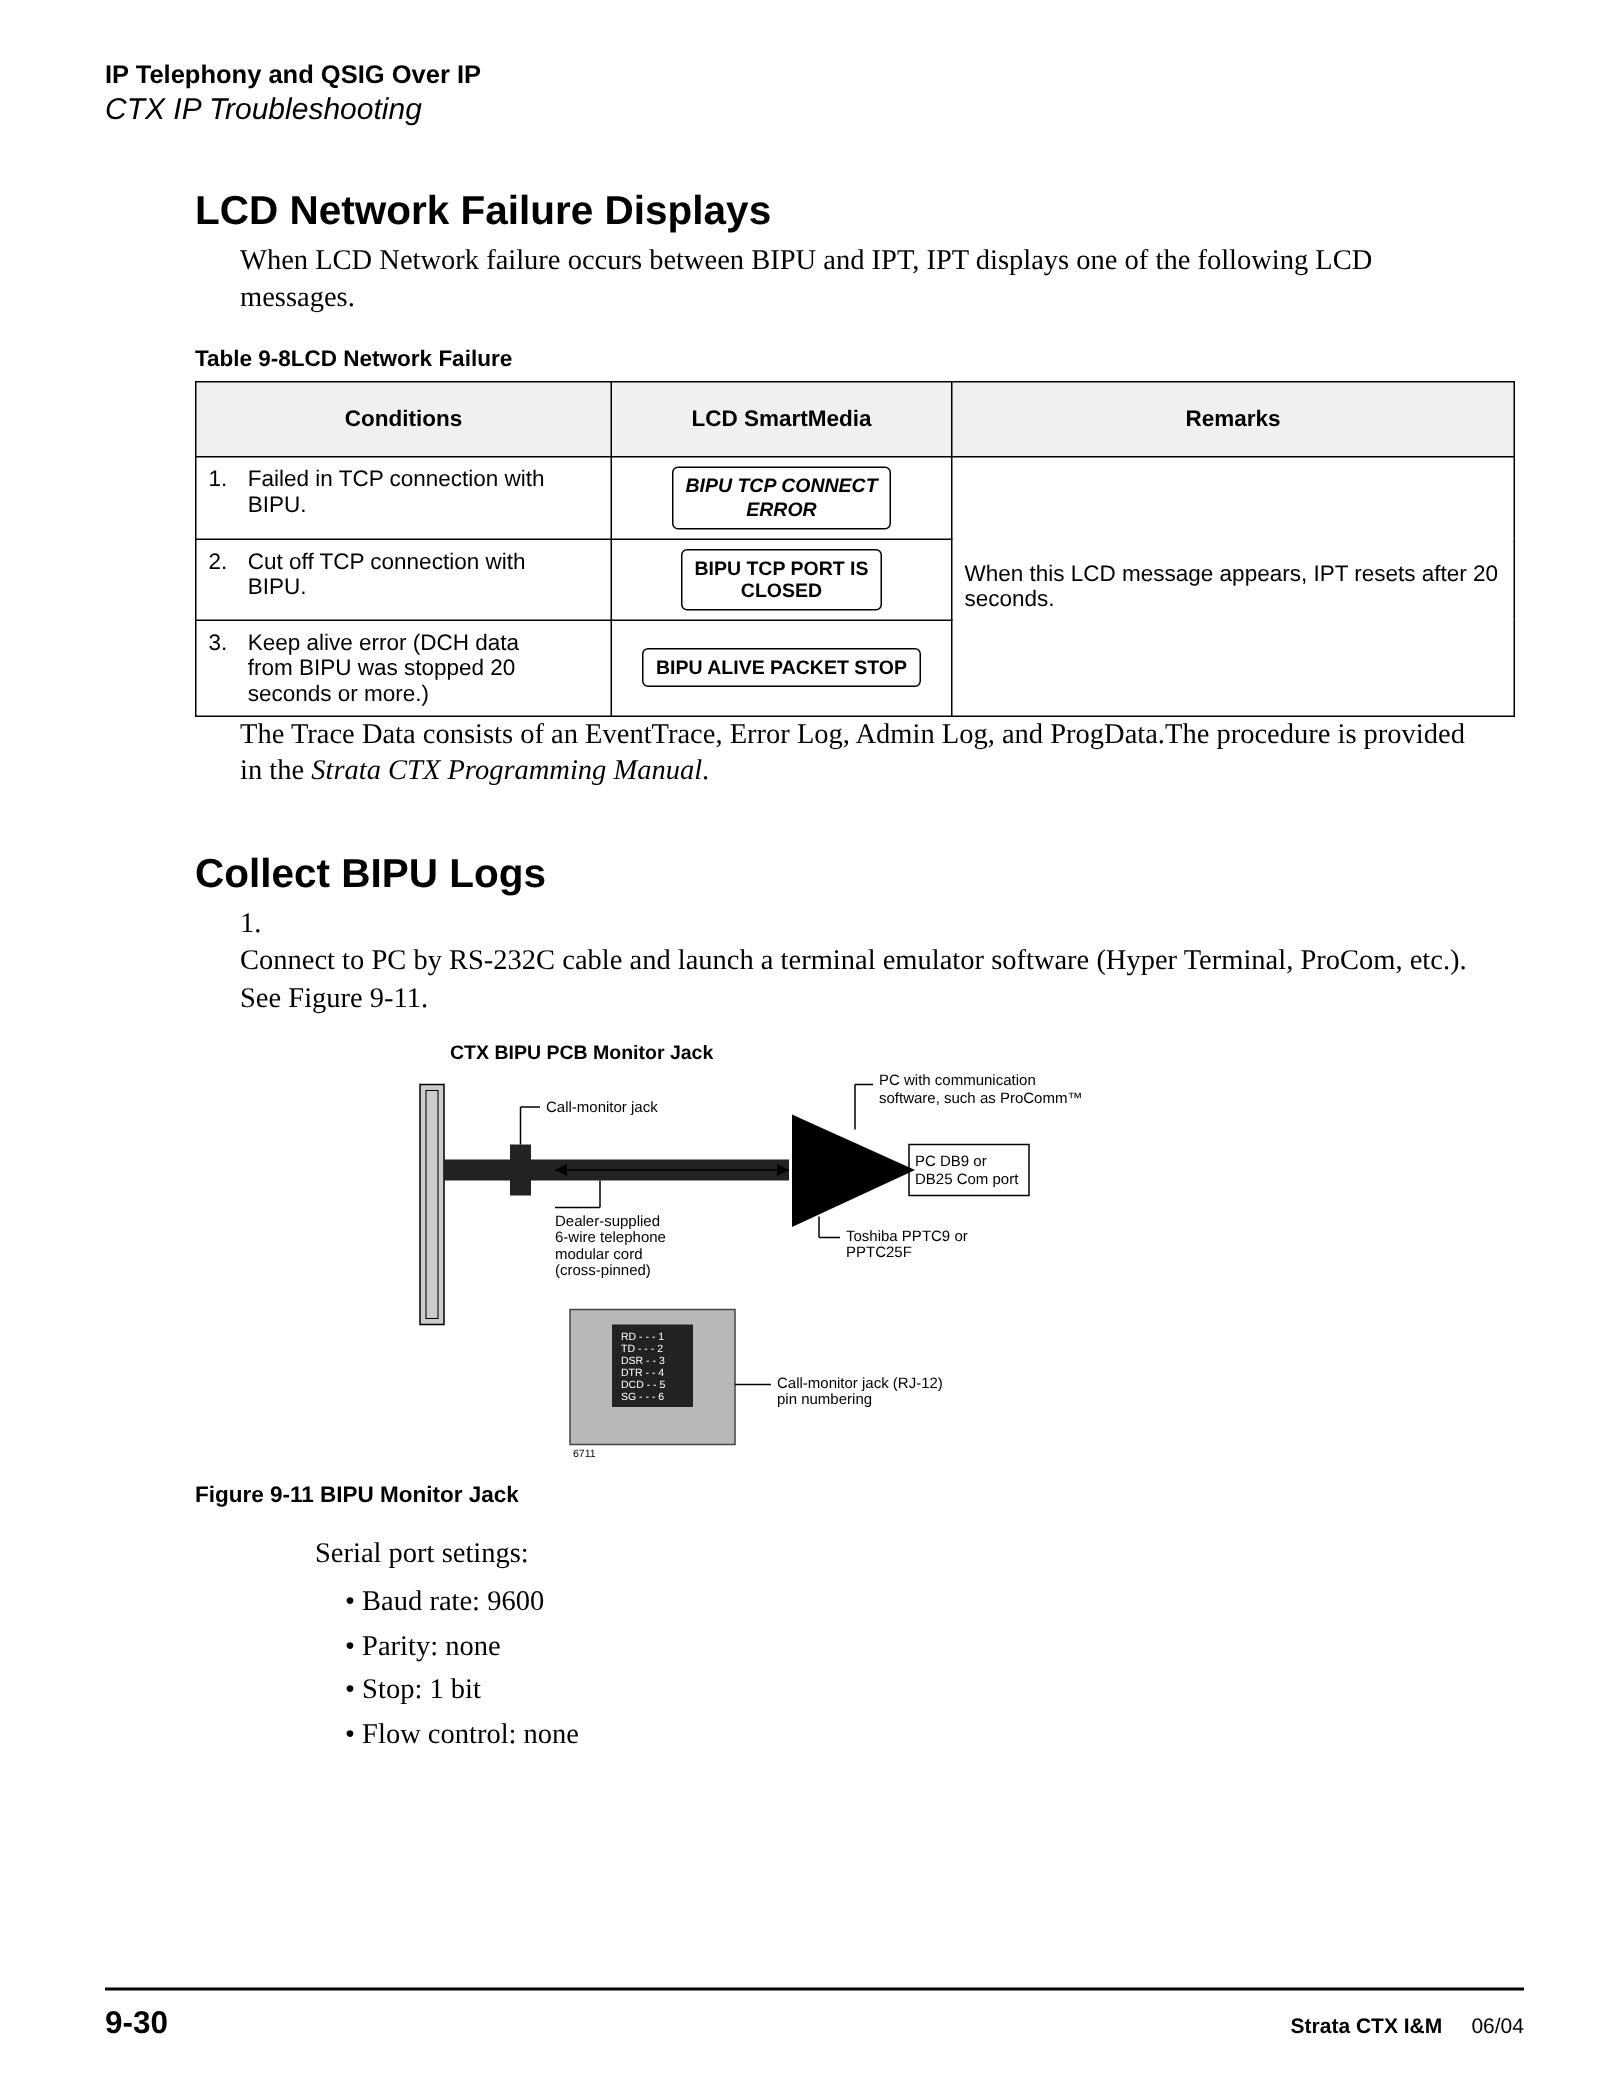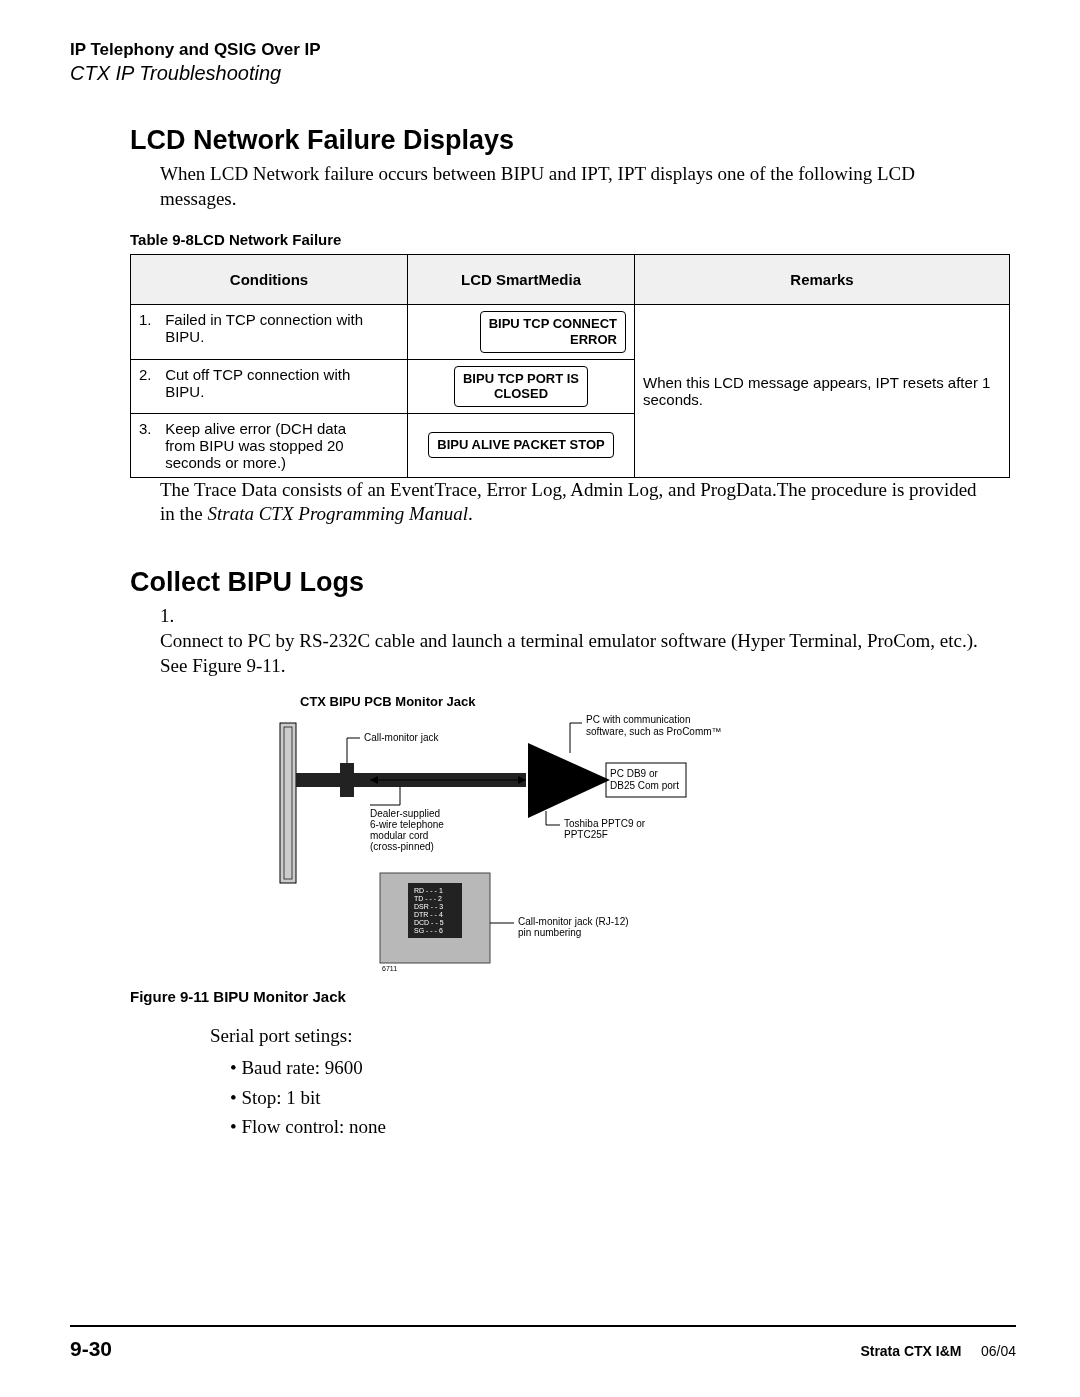--- a/index.html
+++ b/index.html
@@ -148,27 +148,27 @@
         <tr>
       <th style="width:260px;">Conditions</th>
       <th style="width:210px;">LCD SmartMedia</th>
       <th>Remarks</th>
     </tr>
     <tr>
       <td>
         <span class="cond-num">1.</span>
         <span class="cond-txt">Failed in TCP connection with BIPU.</span>
       </td>
-      <td style="text-align:right;">
+      <td style="text-align:center;font-style:italic;">
         <div class="lcd-box">
           <span>BIPU TCP CONNECT</span><br>
           <span>ERROR</span>
         </div>
       </td>
-      <td rowspan="3" style="vertical-align:middle;">When this LCD message appears, IPT resets after 1 seconds.</td>
+      <td rowspan="3" style="vertical-align:middle;">When this LCD message appears, IPT resets after 20 seconds.</td>
     </tr>
     <tr>
       <td>
         <span class="cond-num">2.</span>
         <span class="cond-txt">Cut off TCP connection with BIPU.</span>
       </td>
       <td style="text-align:center;">
         <div class="lcd-box">
           <span>BIPU TCP PORT IS</span><br>
           <span>CLOSED</span>
@@ -255,20 +255,21 @@
       <text x="248" y="223" font-size="10">pin numbering</text>
       <text x="112" y="258" font-size="7">6711</text>
     </svg>
   </div>
 
   <div class="figure-caption">Figure 9-11   BIPU Monitor Jack</div>
 
   <div class="serial-intro">Serial port setings:</div>
   <ul class="serial">
     <li>Baud rate: 9600</li>
+    <li>Parity: none</li>
     <li>Stop: 1 bit</li>
     <li>Flow control: none</li>
   </ul>
 
   <div class="footer">
     <div class="page-num">9-30</div>
     <div class="footer-right">
       <span class="manual">Strata CTX I&amp;M</span>
       &nbsp;&nbsp;&nbsp;
       <span>06/04</span>

